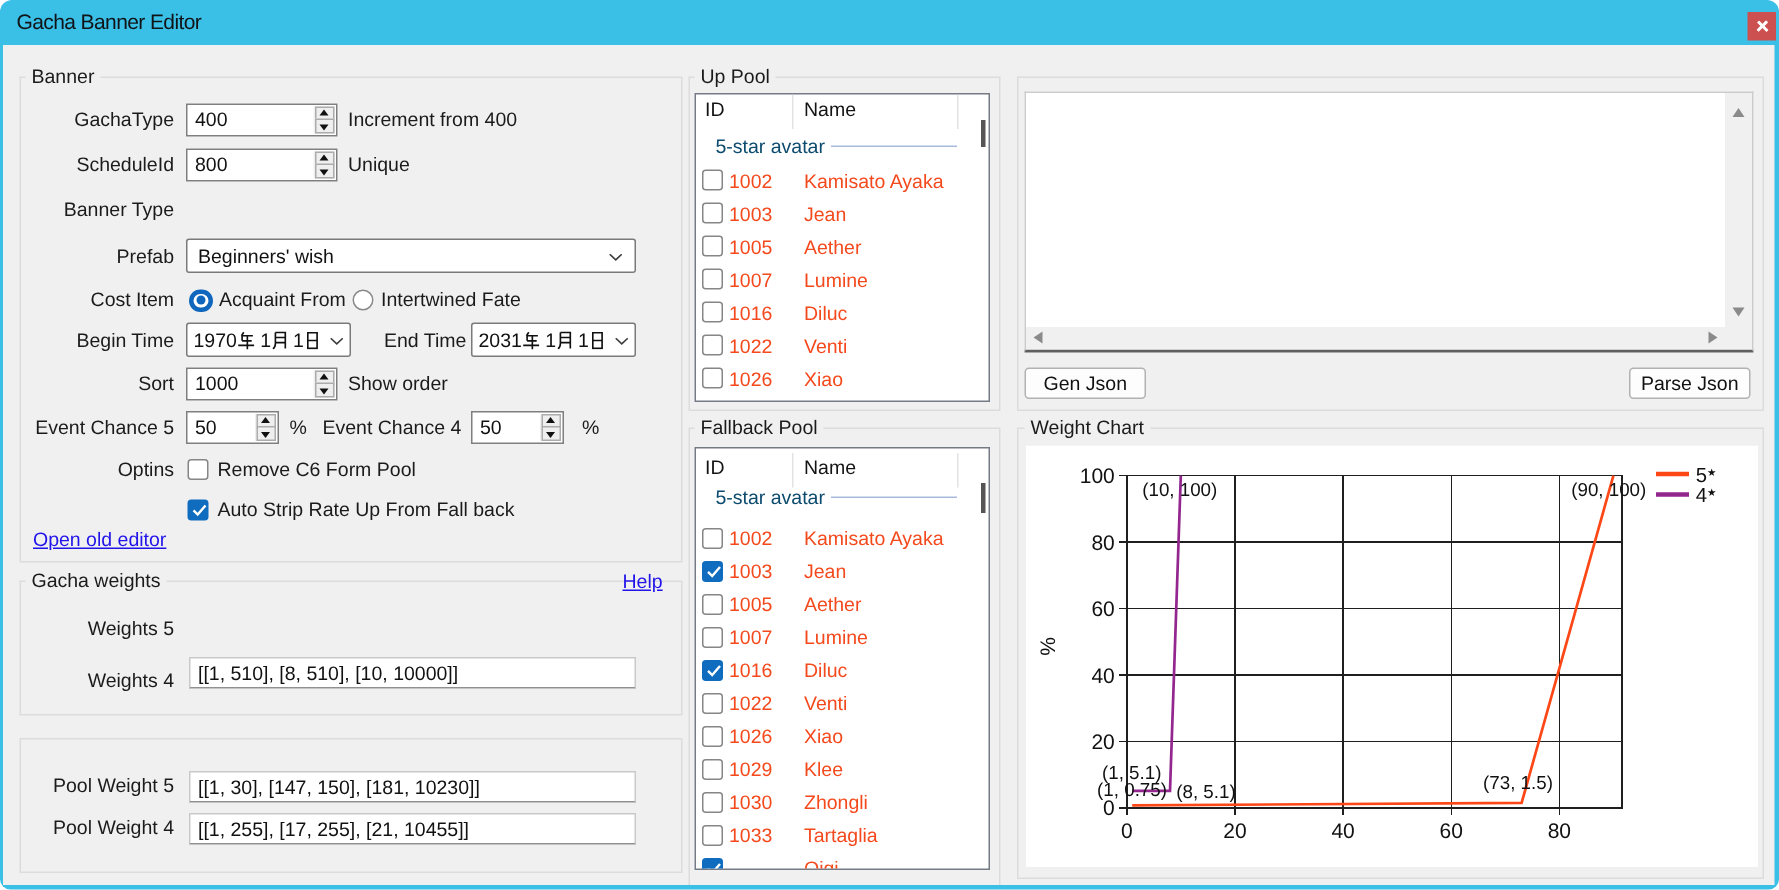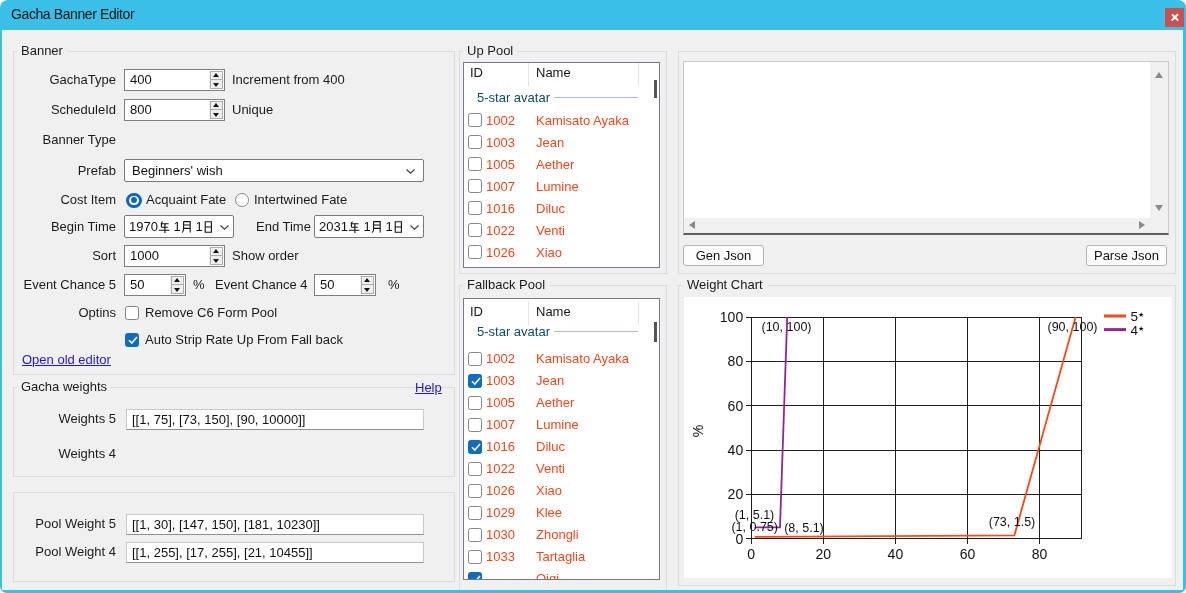--- a/index.html
+++ b/index.html
@@ -87,21 +87,21 @@
     </div>
 <div class="il" style="left:232px;top:73px">Increment from 400</div>
 <div class="il" style="left:232px;top:103px">Unique</div>
 <div class="combo" style="left:124px;top:159px;width:298px;height:21px">
       <span class="tx">Beginners' wish</span>
       <svg class="chev" viewBox="0 0 9 5">
         <path d="M0.5 0.5 L4.5 4.2 L8.5 0.5" fill="none" stroke="#3c3c3c" stroke-width="1.1"></path>
       </svg>
     </div>
 <div class="rad on" style="left:126px;top:192.5px"></div>
-<div class="il" style="left:146px;top:193px">Acquaint Fate</div>
+<div class="il" style="left:146px;top:193px">Acquaint From</div>
 <div class="rad" style="left:235px;top:193px"></div>
 <div class="il" style="left:254px;top:193px">Intertwined Fate</div>
 <div class="combo" style="left:124px;top:215px;width:108px;height:21px">
       <span class="tx" style="left:4px">1970<svg width="12" height="12" style="vertical-align:-2px" viewBox="0 0 12 12">
           <g fill="none" stroke="#111" stroke-width="1.1">
             <path d="M4.5 0.5 L3 2.8 M2.8 2.8 H10.6 M3.4 2.8 V6.2 M3.4 6.2 H9.8 M0.8 9.2 H11.4 M6.9 2.8 V12"></path>
           </g>
         </svg> 1<svg width="11" height="12" style="vertical-align:-2px" viewBox="0 0 11 12">
           <g fill="none" stroke="#111" stroke-width="1.1">
             <path d="M2.6 0.6 H9.2 V11.4 M2.6 0.6 V8 Q2.6 10.5 1 11.6 M2.6 4 H9.2 M2.6 7.4 H9.2"></path>
@@ -162,24 +162,24 @@
 <div class="ck" style="left:125px;top:306px"></div>
 <div class="il" style="left:145px;top:306px">Remove C6 Form Pool</div>
 <div class="ck on" style="left:125px;top:333px">
       <svg width="10" height="9" style="position:absolute;left:1.5px;top:2px" viewBox="0 0 10 9">
         <path d="M1 4.2 L3.8 7 L9 1" fill="none" stroke="#fff" stroke-width="1.6"></path>
       </svg>
     </div>
 <div class="il" style="left:145px;top:333px">Auto Strip Rate Up From Fall back</div>
 <div class="lnk" style="left:22px;top:353px">Open old editor</div>
 <div class="lab" style="top:412px">Weights 5</div>
-<div class="tbx" style="left:126px;top:409px;width:296px">
-      <span>[[1, 75], [73, 150], [90, 10000]]</span>
-    </div>
 <div class="lab" style="top:447px">Weights 4</div>
+<div class="tbx" style="left:126px;top:438px;width:296px">
+      <span>[[1, 510], [8, 510], [10, 10000]]</span>
+    </div>
 <div class="lab" style="top:517px">Pool Weight 5</div>
 <div class="tbx" style="left:126px;top:514px;width:296px">
       <span>[[1, 30], [147, 150], [181, 10230]]</span>
     </div>
 <div class="lab" style="top:545px">Pool Weight 4</div>
 <div class="tbx" style="left:126px;top:542px;width:296px">
       <span>[[1, 255], [17, 255], [21, 10455]]</span>
     </div>
 
 <div class="list" style="left:463px;top:62px;width:195px;height:204px">

